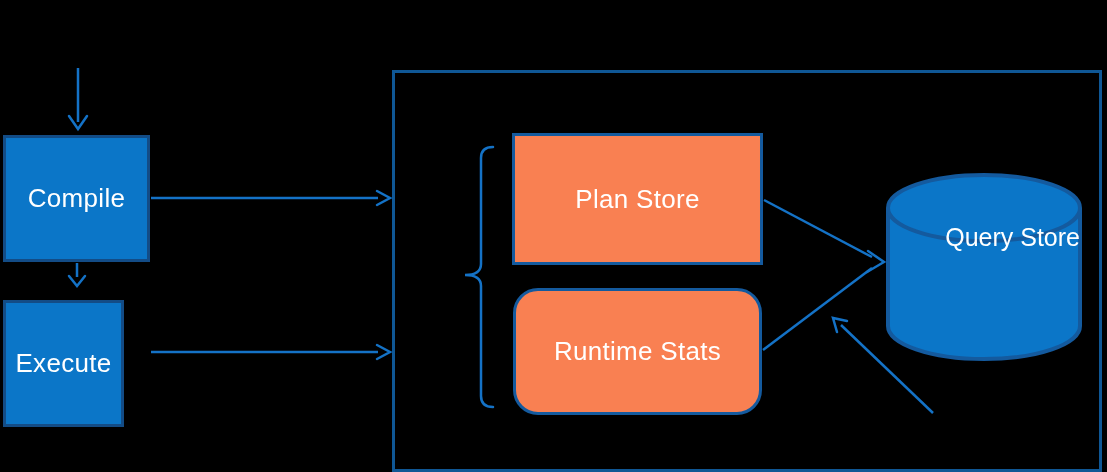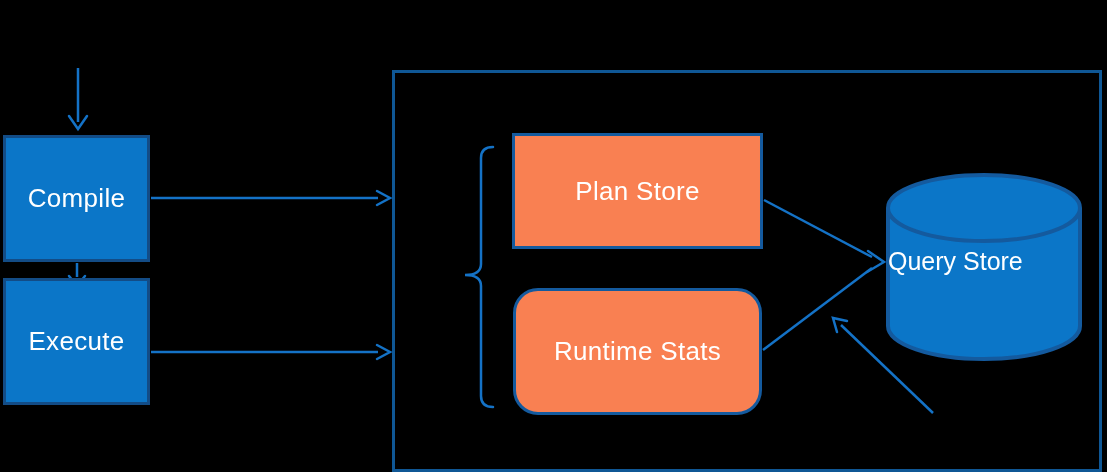--- a/index.html
+++ b/index.html
@@ -48,23 +48,23 @@
     left: 392px;
     top: 60px;
     width: 710px;
     height: 402px;
     border: 3px solid var(--frame_border);
     background: transparent;
   }
   .cyl-label {
     position: absolute;
     left: 888px;
-    top: 236px;
+    top: 212px;
     width: 192px;
-    text-align: left;
+    text-align: right;
     color: #ffffff;
     font-size: 25px;
     line-height: 1.22;
     font-weight: 400;
   }
   .arrow-line {
     stroke: var(--arrow);
     stroke-width: 2.5;
     fill: none;
   }
@@ -136,25 +136,25 @@
     <g>
       <path class="cyl-shape" d="M888,198 L888,316 A96,33 0 0 0 1080,316 L1080,198"></path>
       <ellipse class="cyl-shape" cx="984" cy="198" rx="96" ry="33"></ellipse>
     </g>
   </svg>
 
   <div class="node blue" style="left:3px; top:125px; width:147px; height:127px;">
     <span>Compile</span>
   </div>
 
-  <div class="node blue" style="left:3px; top:268px; width:147px; height:127px;">
+  <div class="node blue" style="left:3px; top:290px; width:121px; height:127px;">
     <span>Execute</span>
   </div>
 
-  <div class="node orange" style="left:512px; top:123px; width:251px; height:116px;">
+  <div class="node orange" style="left:512px; top:123px; width:251px; height:132px;">
     <span>Plan Store</span>
   </div>
 
   <div class="node orange" style="left:513px; top:278px; width:249px; height:127px;border-radius:25px;">
     <span>Runtime Stats</span>
   </div>
 
   <div class="cyl-label">
     <div>Query Store</div>
   </div>

